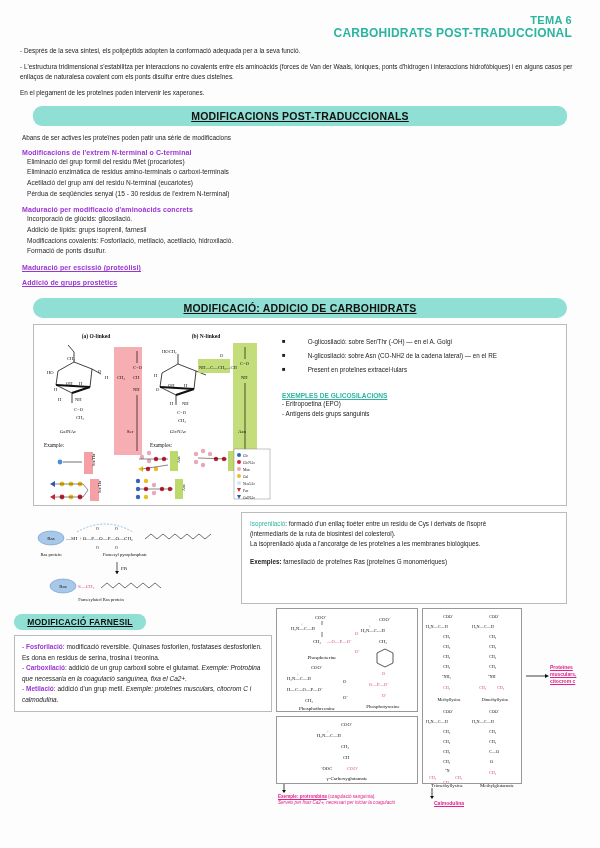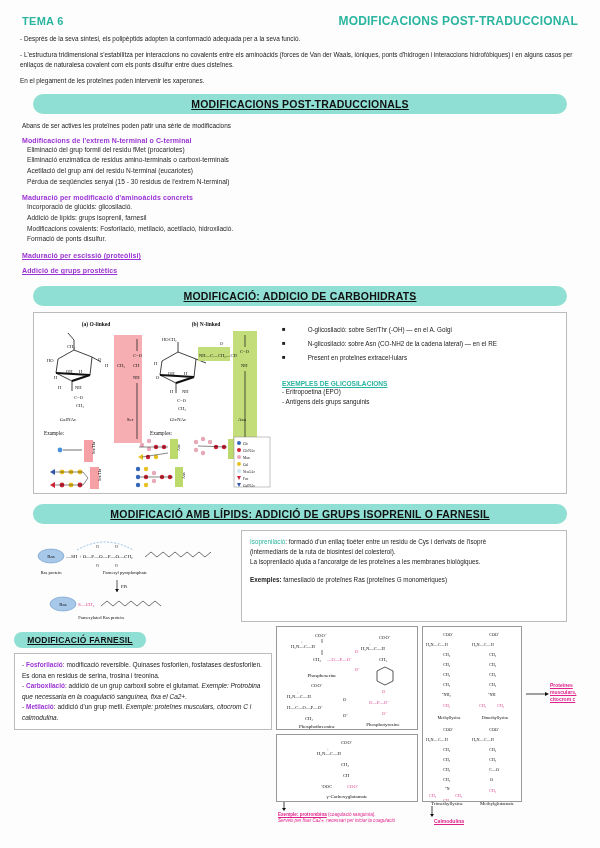--- a/index.html
+++ b/index.html
@@ -9,22 +9,23 @@
     background:#fdfdfd;
     font-family:"Liberation Sans", sans-serif;
     color:#1a1a1a;
     position:relative;
     overflow:hidden;
   }
   .page { position:relative; width:600px; height:848px; padding:0; }
 
   
   .hdr {
-    display:flex; justify-content:space-between; align-items:center;
-    padding:14px 22px 6px 22px;
+    display:flex; justify-content:space-between; align-items:flex-end;
+    padding:14px 28px 6px 22px;
+    flex-direction:column;
   }
   .hdr .tema { color:#2bb5a0; font-size:11px; font-weight:bold; letter-spacing:.3px; }
   .hdr .title { color:#2bb5a0; font-size:12px; font-weight:bold; letter-spacing:.2px; }
 
   
   .intro { padding:0 14px 0 20px; }
   .intro p {
     margin:0 0 6px 0;
     font-size:6.4px;
     line-height:1.55;
@@ -37,21 +38,21 @@
     background:#8fdfd4;
     border-radius:14px;
     text-align:center;
     padding:4px 10px;
     font-size:10.5px;
     font-weight:bold;
     letter-spacing:.2px;
     color:#111;
   }
   .banner span { text-decoration:underline; }
-  .banner.w-wide { width:534px; }
+  .banner.w-wide { width:534px;border-radius:9px; }
   .banner.w-glyco { width:534px; }
   .banner.w-lip  { width:534px; }
   .banner.w-cov  {
     width:132px; margin-left:14px; margin-right:0;
     border-radius:12px; font-size:8.5px; padding:3px 6px; text-align:center;
   }
 
   
   .listblock { padding:8px 20px 0 22px; }
   .lead { font-size:6.4px; color:#222; margin:0 0 8px 0; }
@@ -126,21 +127,21 @@
   svg { display:block; }
   .sg { font-family:"Liberation Serif", serif; }
 </style>
 </head>
 <body>
 
 <div class="page">
 
   <div class="hdr">
     <div class="tema">TEMA 6</div>
-    <div class="title">MODIFICACIONS POST-TRADUCCIONAL</div>
+    <div class="title">CARBOHIDRATS POST-TRADUCCIONAL</div>
   </div>
 
   <div class="intro">
     <p>- Després de la seva síntesi, els polipèptids adopten la conformació adequada per a la seva funció.</p>
     <p>- L'estructura tridimensional s'estabilitza per interaccions no covalents entre els aminoàcids (forces de Van der Waals, iòniques, ponts d'hidrogen i interaccions hidrofòbiques) i en alguns casos per enllaços de naturalesa covalent com els ponts disulfur entre dues cisteïnes.</p>
     <p>En el plegament de les proteïnes poden intervenir les xaperones.</p>
   </div>
 
   <div class="banner w-wide">
     <span>MODIFICACIONS POST-TRADUCCIONALS</span>
@@ -343,23 +344,20 @@
           <span class="dot">■</span>
           <span>Present en proteïnes extracel·lulars</span>
         </li>
       </ul>
       <div class="ex-head">EXEMPLES DE GLICOSILACIONS</div>
       <div class="ex-line">- Eritropoetina (EPO)</div>
       <div class="ex-line">- Antígens dels grups sanguinis</div>
     </div>
   </div>
 
-  <div class="banner w-lip" style="margin-top:10px">
-    <span>MODIFICACIÓ AMB LÍPIDS: ADDICIÓ DE GRUPS ISOPRENIL O FARNESIL</span>
-  </div>
 
   <div class="lipwrap">
 
     <div class="lipfig">
       <svg width="202" height="92" viewBox="0 0 202 92" class="sg">
         <ellipse cx="18" cy="26" rx="13" ry="7" fill="#a8c8ea" stroke="#5588bb" stroke-width="0.5"></ellipse>
         <text x="18" y="28" font-size="5" text-anchor="middle" fill="#111">Ras</text>
         <text x="33" y="28" font-size="5" fill="#111">—SH  +  O—P—O—P—O—CH₂</text>
         <text x="63" y="18" font-size="4" fill="#111">O</text>
         <text x="82" y="18" font-size="4" fill="#111">O</text>

